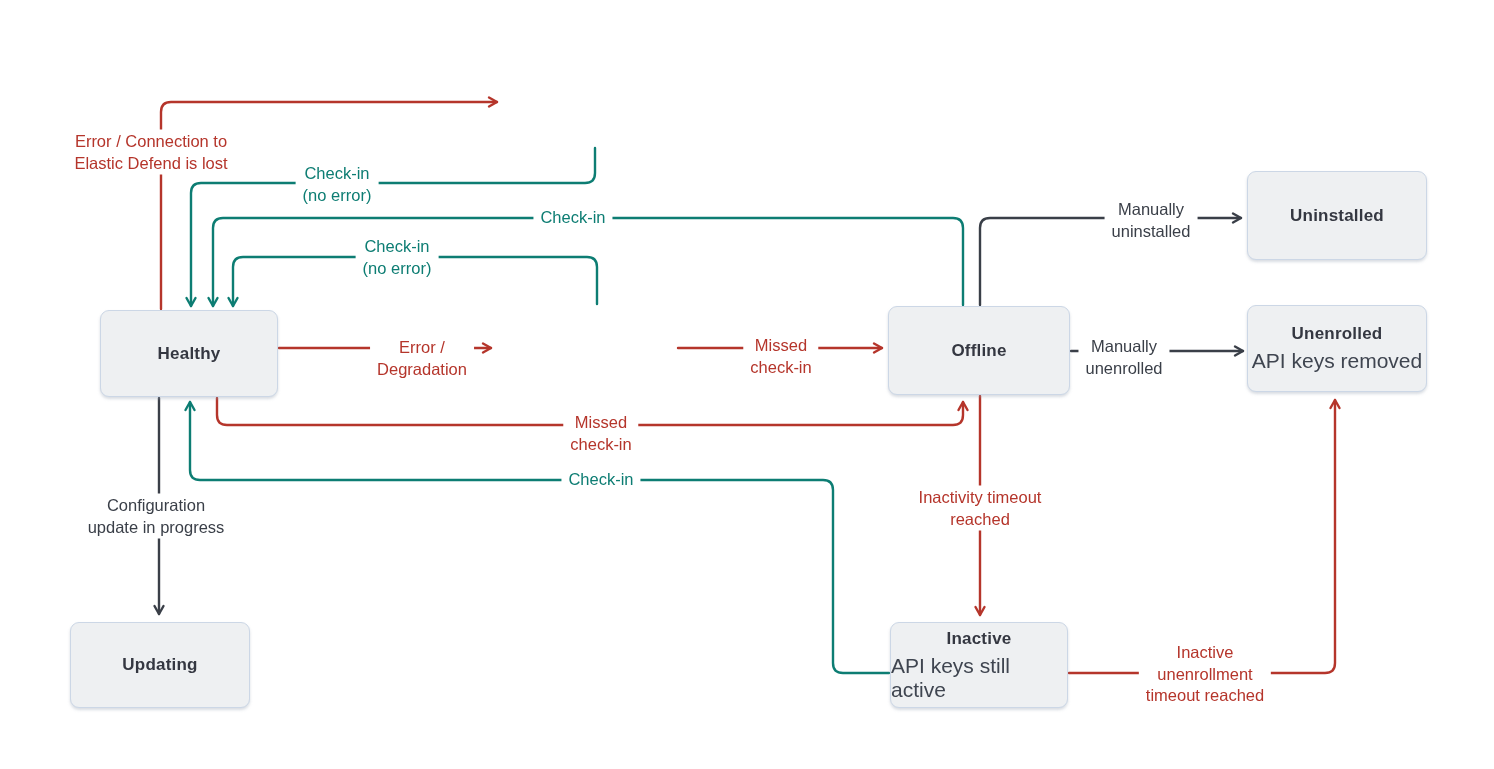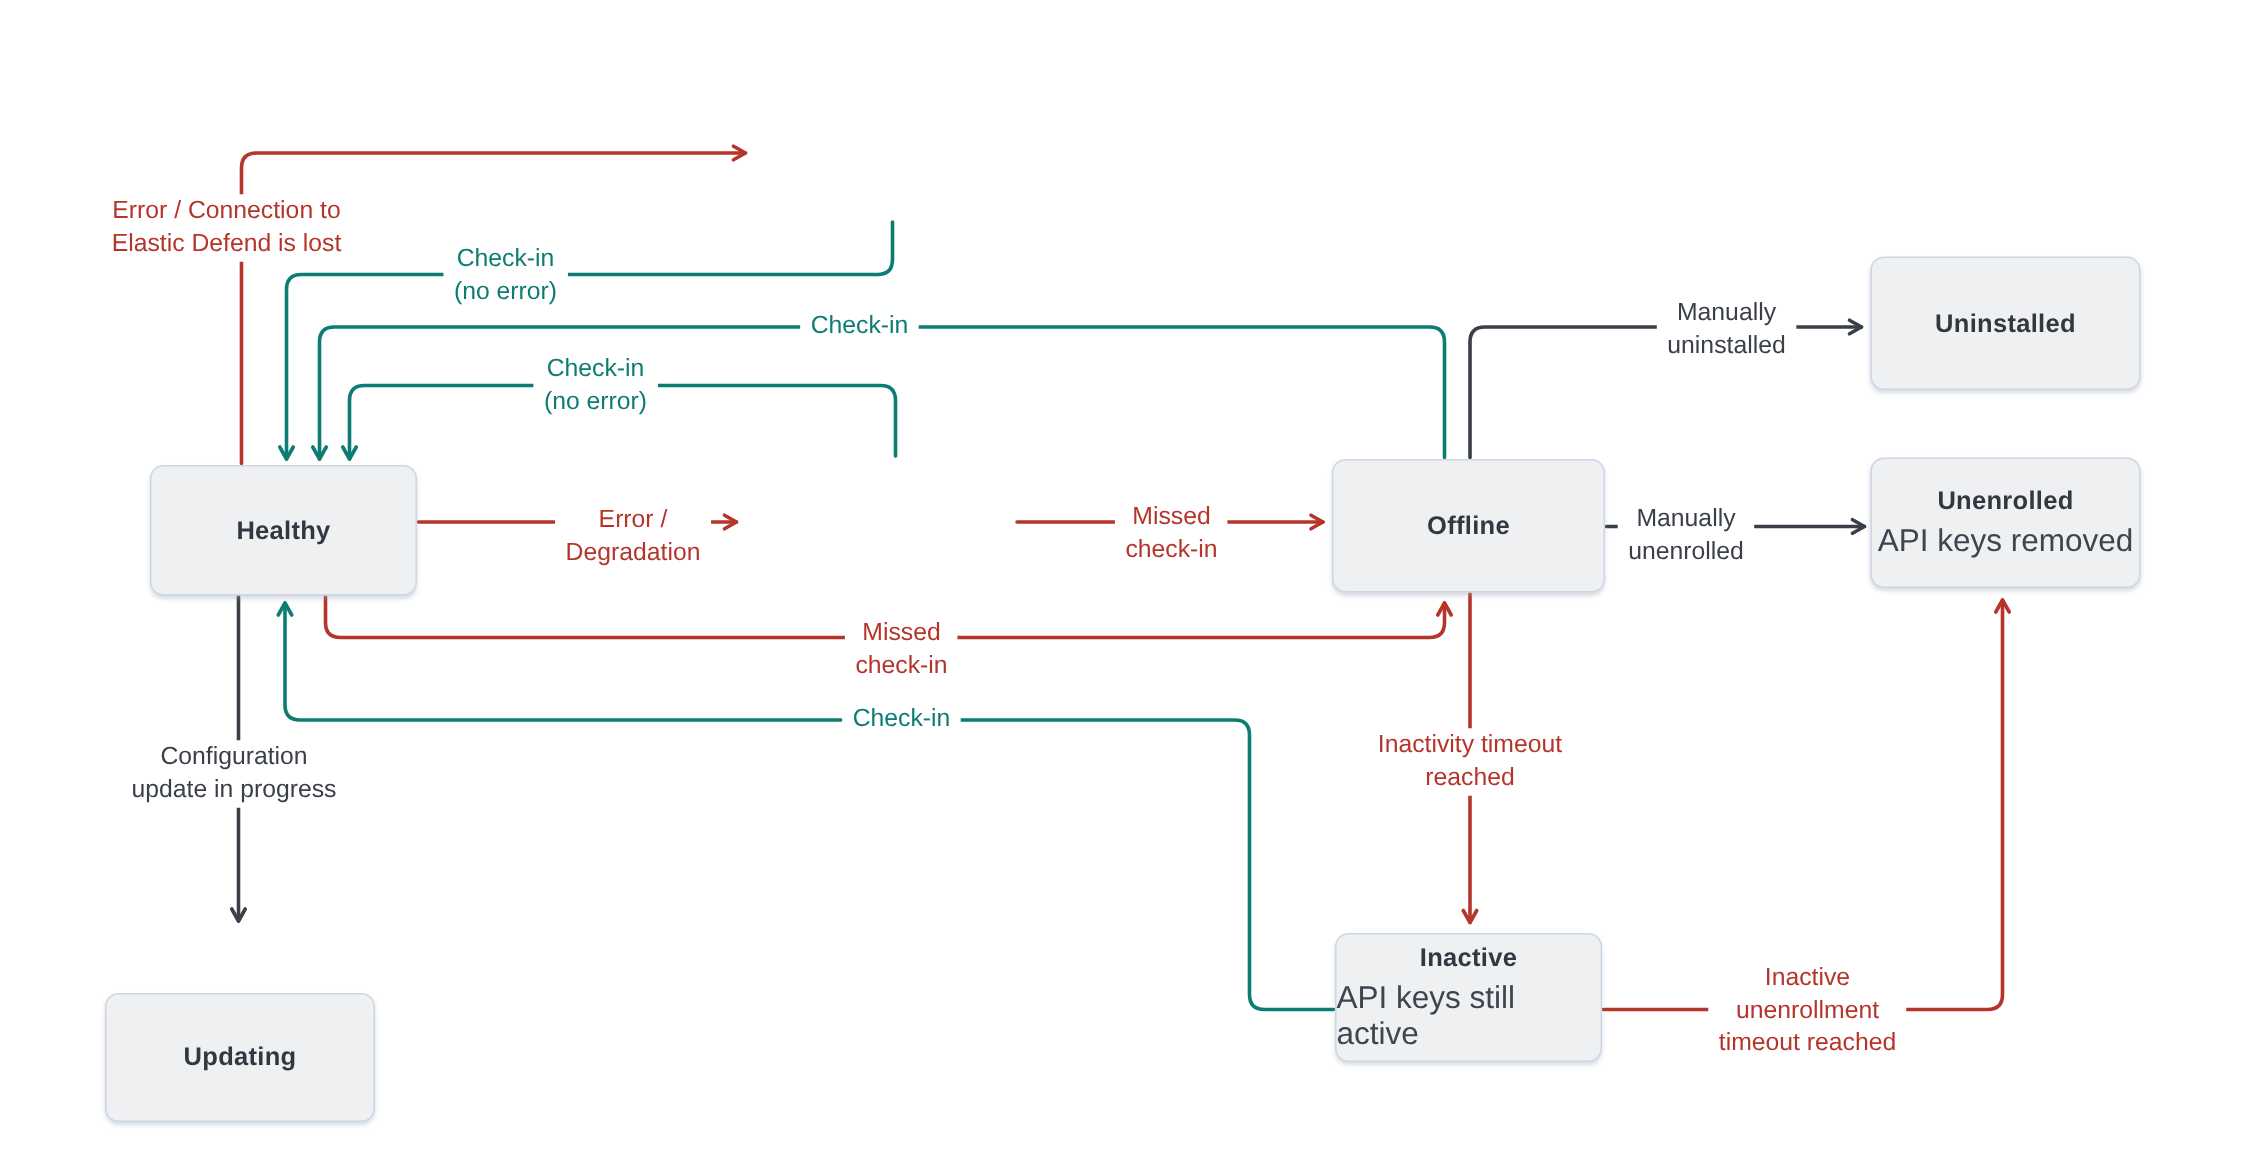--- a/index.html
+++ b/index.html
@@ -71,21 +71,21 @@
 
   <div class="state" style="left:888px;top:306px;width:182px;height:89px;">
     <div class="state-title">Offline</div>
   </div>
 
   <div class="state" style="left:1247px;top:305px;width:180px;height:87px;">
     <div class="state-title">Unenrolled</div>
     <div class="state-sub">API keys removed</div>
   </div>
 
-  <div class="state" style="left:70px;top:622px;width:180px;height:86px;margin-top:40px;">
+  <div class="state" style="left:70px;top:622px;width:180px;height:86px;">
     <div class="state-title">Updating</div>
   </div>
 
   <div class="state" style="left:890px;top:622px;width:178px;height:86px;">
     <div class="state-title">Inactive</div>
     <div class="state-sub">API keys still active</div>
   </div>
 
   <div class="edge-label lbl-error" style="left:151px;top:152px;">Error / Connection to
 Elastic Defend is lost</div>

